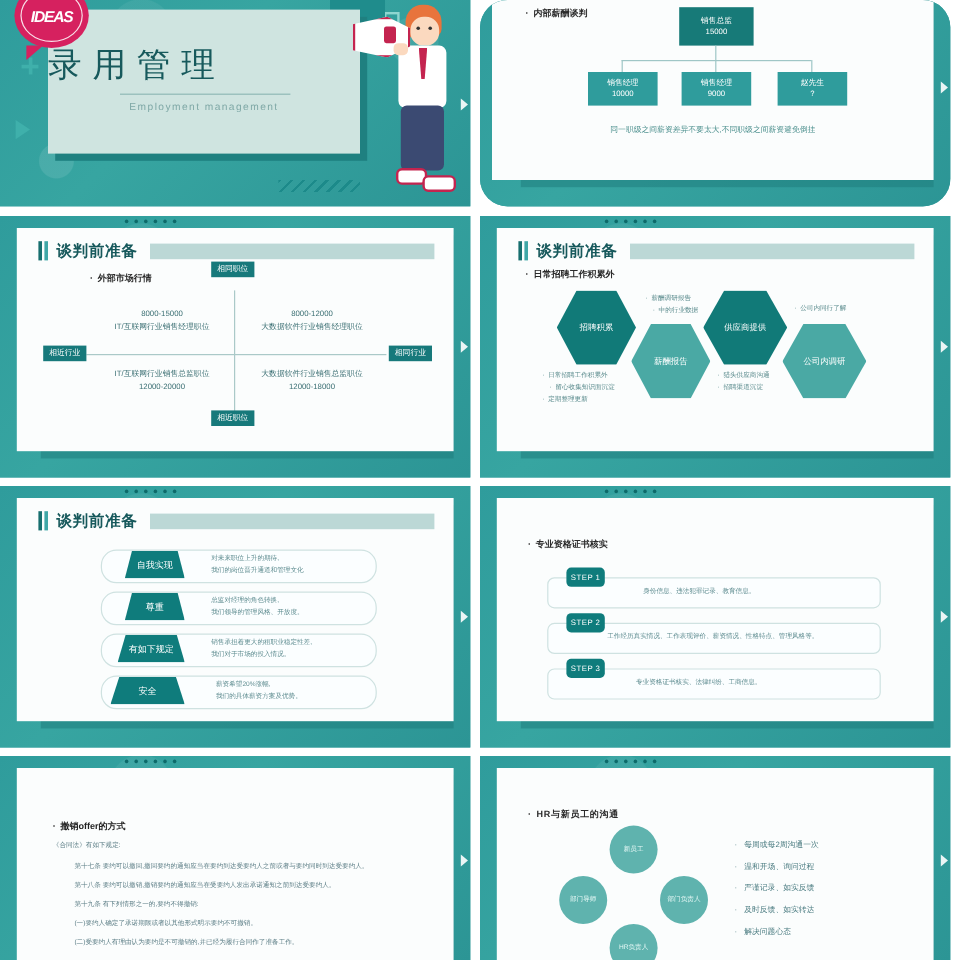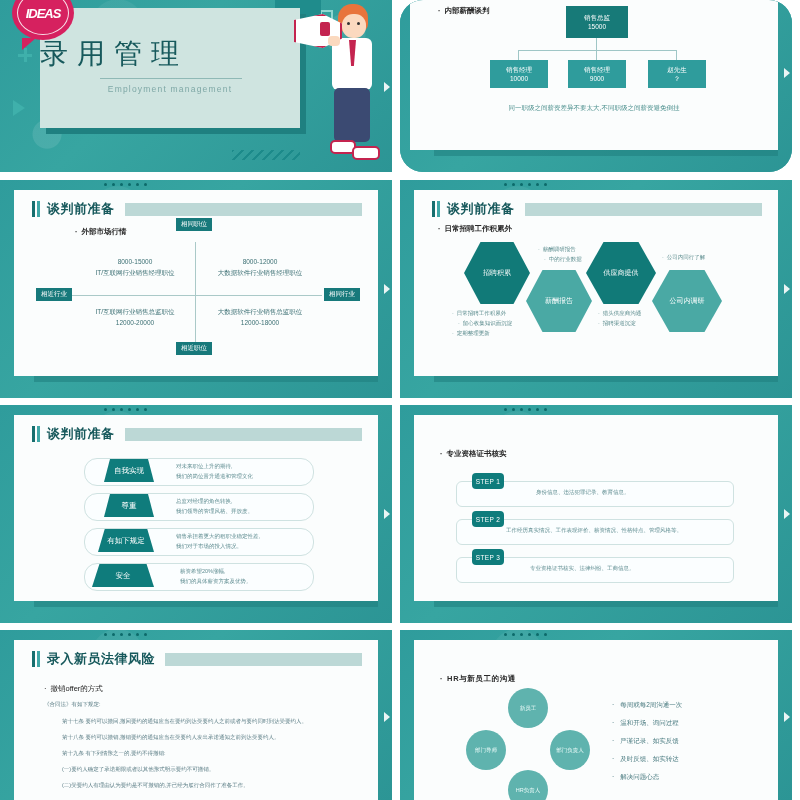--- a/index.html
+++ b/index.html
@@ -88,21 +88,21 @@
 
   
   .srow{position:absolute;height:24px;border:1px solid #cfe2e1;border-radius:6px;
      background:#fbfeff;}
   .sbadge{position:absolute;background:#0f7c7c;color:#fff;font-size:6.5px;
      border-radius:4px;display:flex;align-items:center;justify-content:center;
      letter-spacing:.4px;}
   .stext{position:absolute;font-size:5.5px;color:#5e8c90;}
 
   
-  .lbold{position:absolute;font-size:7.5px;font-weight:normal;color:#222;}
+  .lbold{position:absolute;font-size:7.5px;font-weight:bold;color:#222;}
   .lbold:before{content:"·";margin-right:4px;}
   .lline{position:absolute;font-size:5.5px;color:#5c7e86;white-space:nowrap;}
 
   
   .hrc{position:absolute;border-radius:50%;display:flex;align-items:center;
      justify-content:center;color:#eafaf8;text-align:center;line-height:1.25;}
   .hrc.main{background:#148a85;font-size:23px;letter-spacing:1px;}
   .hrc.sat{background:#5fb3ae;font-size:5.5px;}
   .hrlist{position:absolute;font-size:6.5px;color:#4a7b80;line-height:2.75;}
   .hrlist div:before{content:"·";margin-right:6px;}
@@ -389,28 +389,20 @@
       <i></i>
         <i></i>
         <i></i>
         <i></i>
         <i></i>
         <i></i>
     </div>
     <div class="shadowband" style="left:34px;top:16px;width:344px;height:166px;"></div>
     <div class="card" style="left:14px;top:10px;width:364px;height:160px;"></div>
 
-    <div class="hd" style="left:32px;top:20px;width:330px;">
-      <span class="bars">
-          <i></i>
-          <i></i>
-        </span>
-      <span class="htxt">录入新员法律风险</span>
-      <span class="hbar"></span>
-    </div>
 
     <div class="lbold" style="left:44px;top:54px;">撤销offer的方式</div>
     <div class="lline" style="left:44px;top:71px;">《合同法》有如下规定:</div>
     <div class="lline" style="left:62px;top:88px;">第十七条 要约可以撤回,撤回要约的通知应当在要约到达受要约人之前或者与要约同时到达受要约人。</div>
     <div class="lline" style="left:62px;top:104px;">第十八条 要约可以撤销,撤销要约的通知应当在受要约人发出承诺通知之前到达受要约人。</div>
     <div class="lline" style="left:62px;top:120px;">第十九条 有下列情形之一的,要约不得撤销:</div>
     <div class="lline" style="left:62px;top:136px;">(一)要约人确定了承诺期限或者以其他形式明示要约不可撤销。</div>
     <div class="lline" style="left:62px;top:152px;">(二)受要约人有理由认为要约是不可撤销的,并已经为履行合同作了准备工作。</div>
 
     <div class="navarrow" style="right:2px;top:82px;"></div>

